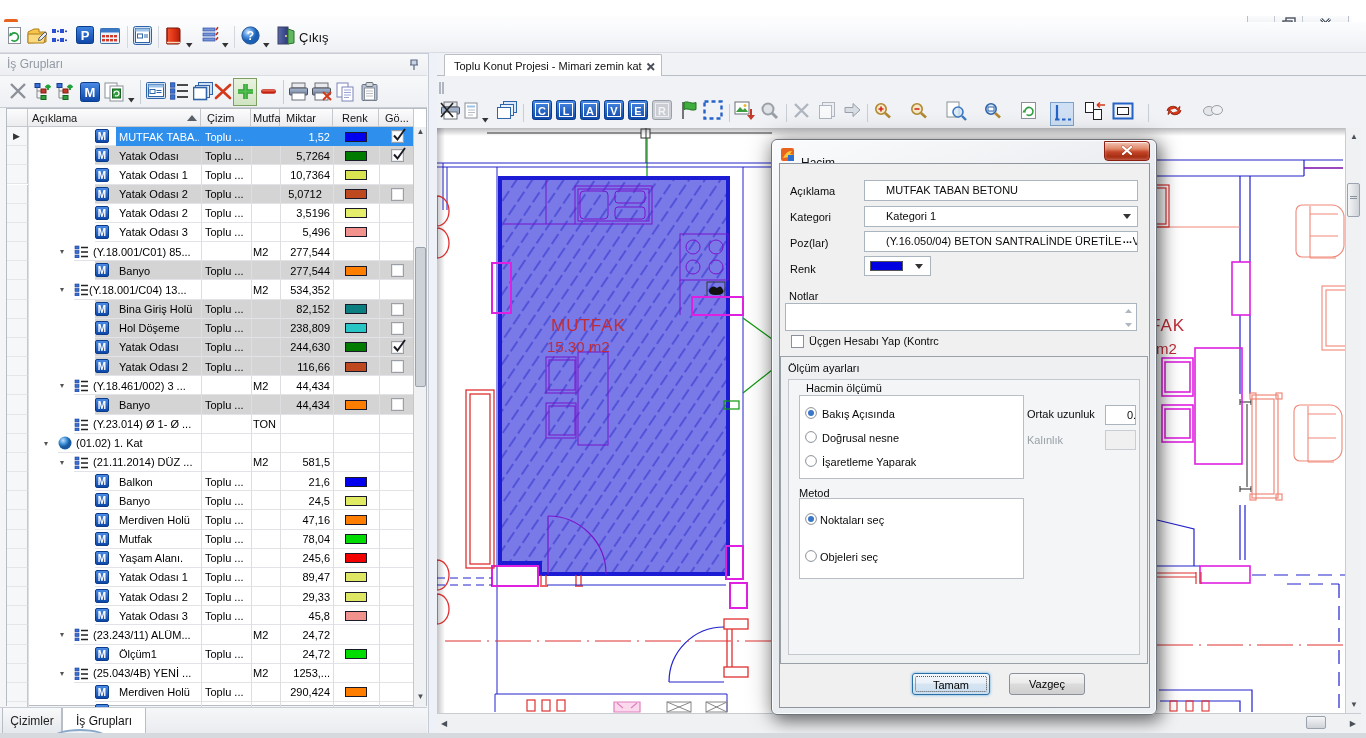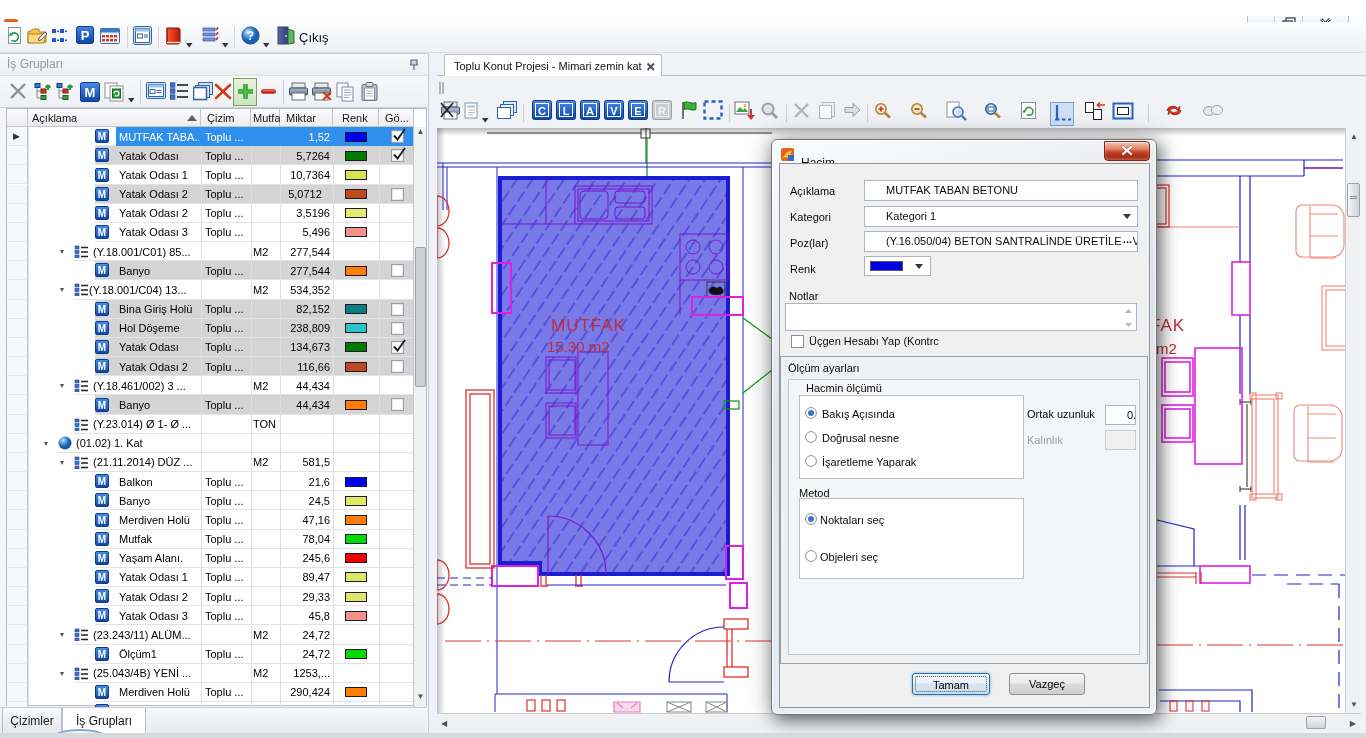--- a/index.html
+++ b/index.html
@@ -443,21 +443,21 @@
 <div class="micon" style="left:88px;top:211.90px">M</div>
 <div class="ctext" style="left:112px;top:213.20px;width:80px;color:#000">Hol Döşeme</div>
 <div class="ctext" style="left:198px;top:213.20px;width:44px;color:#000">Toplu ...</div>
 <div class="ctext" style="left:273px;top:213.20px;width:50px;text-align:right;color:#000">238,809</div>
 <div class="swatch" style="left:338px;top:214.20px;background:#27c5c4"></div>
 <div class="chk" style="left:384px;top:212.70px"></div>
 <div class="rh" style="top:228.87px"></div>
 <div class="micon" style="left:88px;top:231.07px">M</div>
 <div class="ctext" style="left:112px;top:232.37px;width:80px;color:#000">Yatak Odası</div>
 <div class="ctext" style="left:198px;top:232.37px;width:44px;color:#000">Toplu ...</div>
-<div class="ctext" style="left:273px;top:232.37px;width:50px;text-align:right;color:#000">134,673</div>
+<div class="ctext" style="left:273px;top:232.37px;width:50px;text-align:right;color:#000">244,630</div>
 <div class="swatch" style="left:338px;top:233.37px;background:#007b00"></div>
 <div class="chk" style="left:384px;top:231.87px"></div>
 <svg class="abs" style="left:384px;top:229.87px" width="17" height="16">
         <path d="M3 7.5 L6.5 11.5 L14 1" stroke="#1a1a22" stroke-width="1.9" fill="none"></path>
       </svg>
 <div class="rh" style="top:248.04px"></div>
 <div class="micon" style="left:88px;top:250.24px">M</div>
 <div class="ctext" style="left:112px;top:251.54px;width:80px;color:#000">Yatak Odası 2</div>
 <div class="ctext" style="left:198px;top:251.54px;width:44px;color:#000">Toplu ...</div>
 <div class="ctext" style="left:273px;top:251.54px;width:50px;text-align:right;color:#000">116,66</div>

